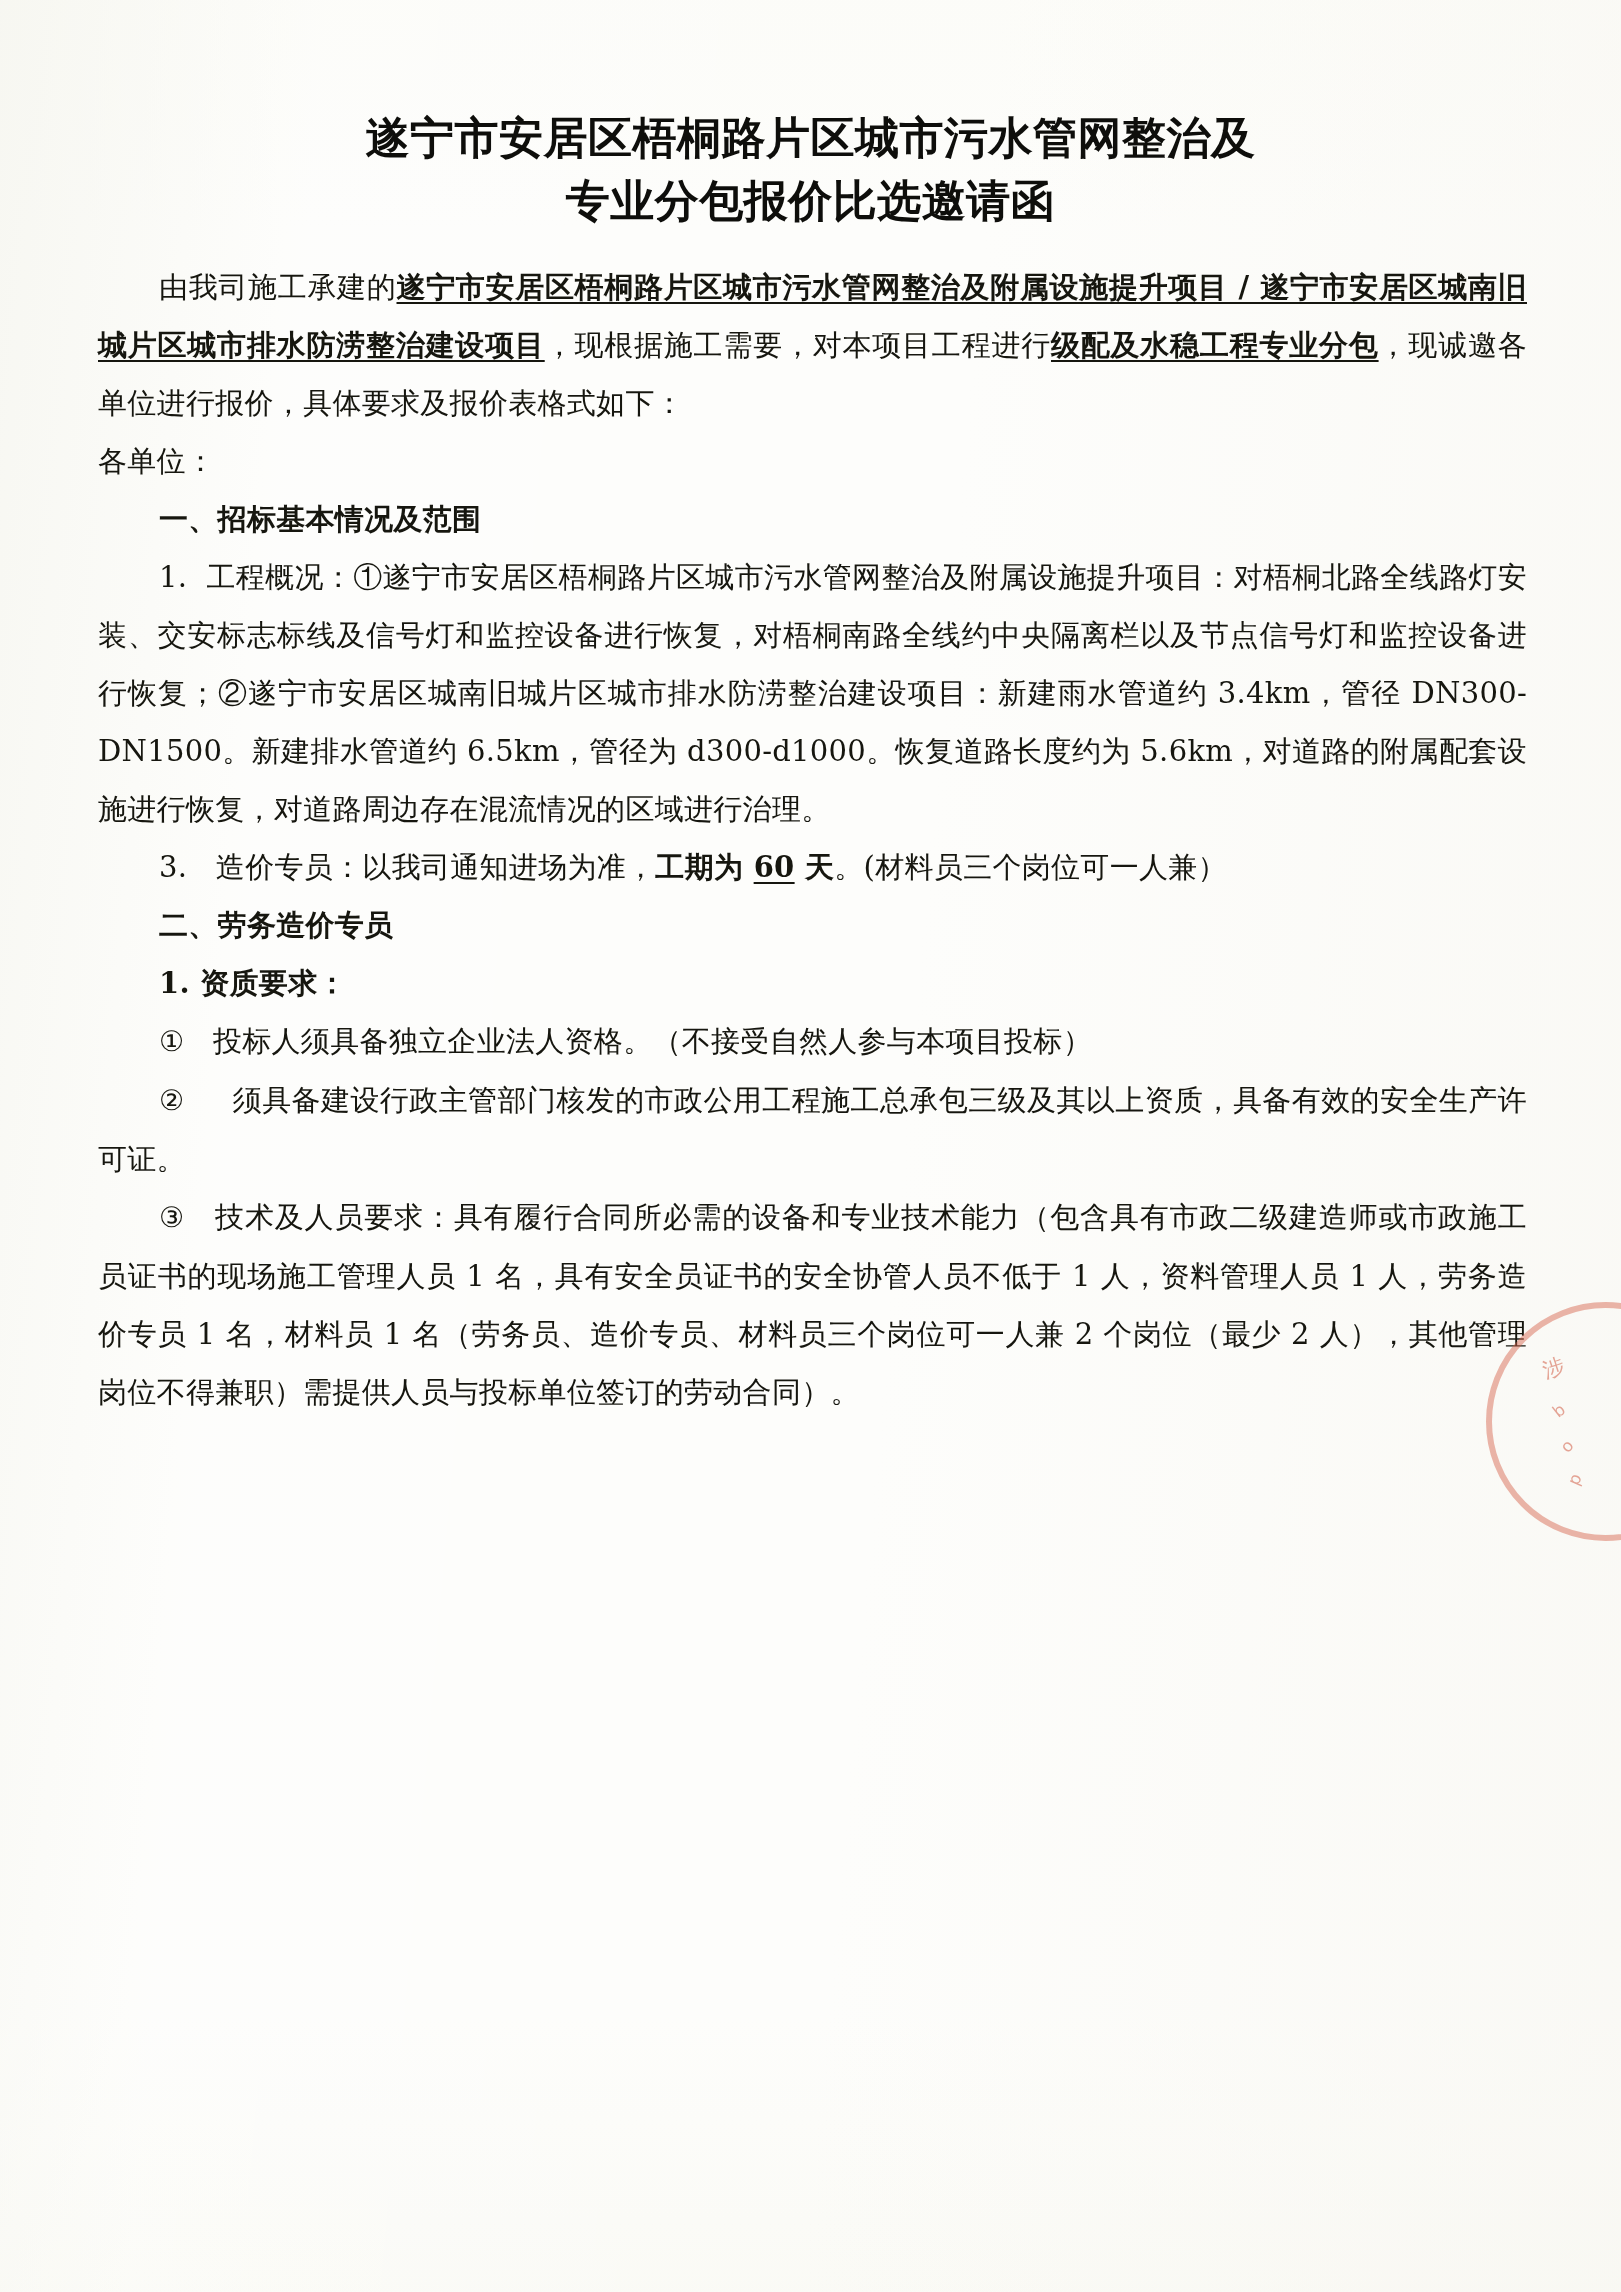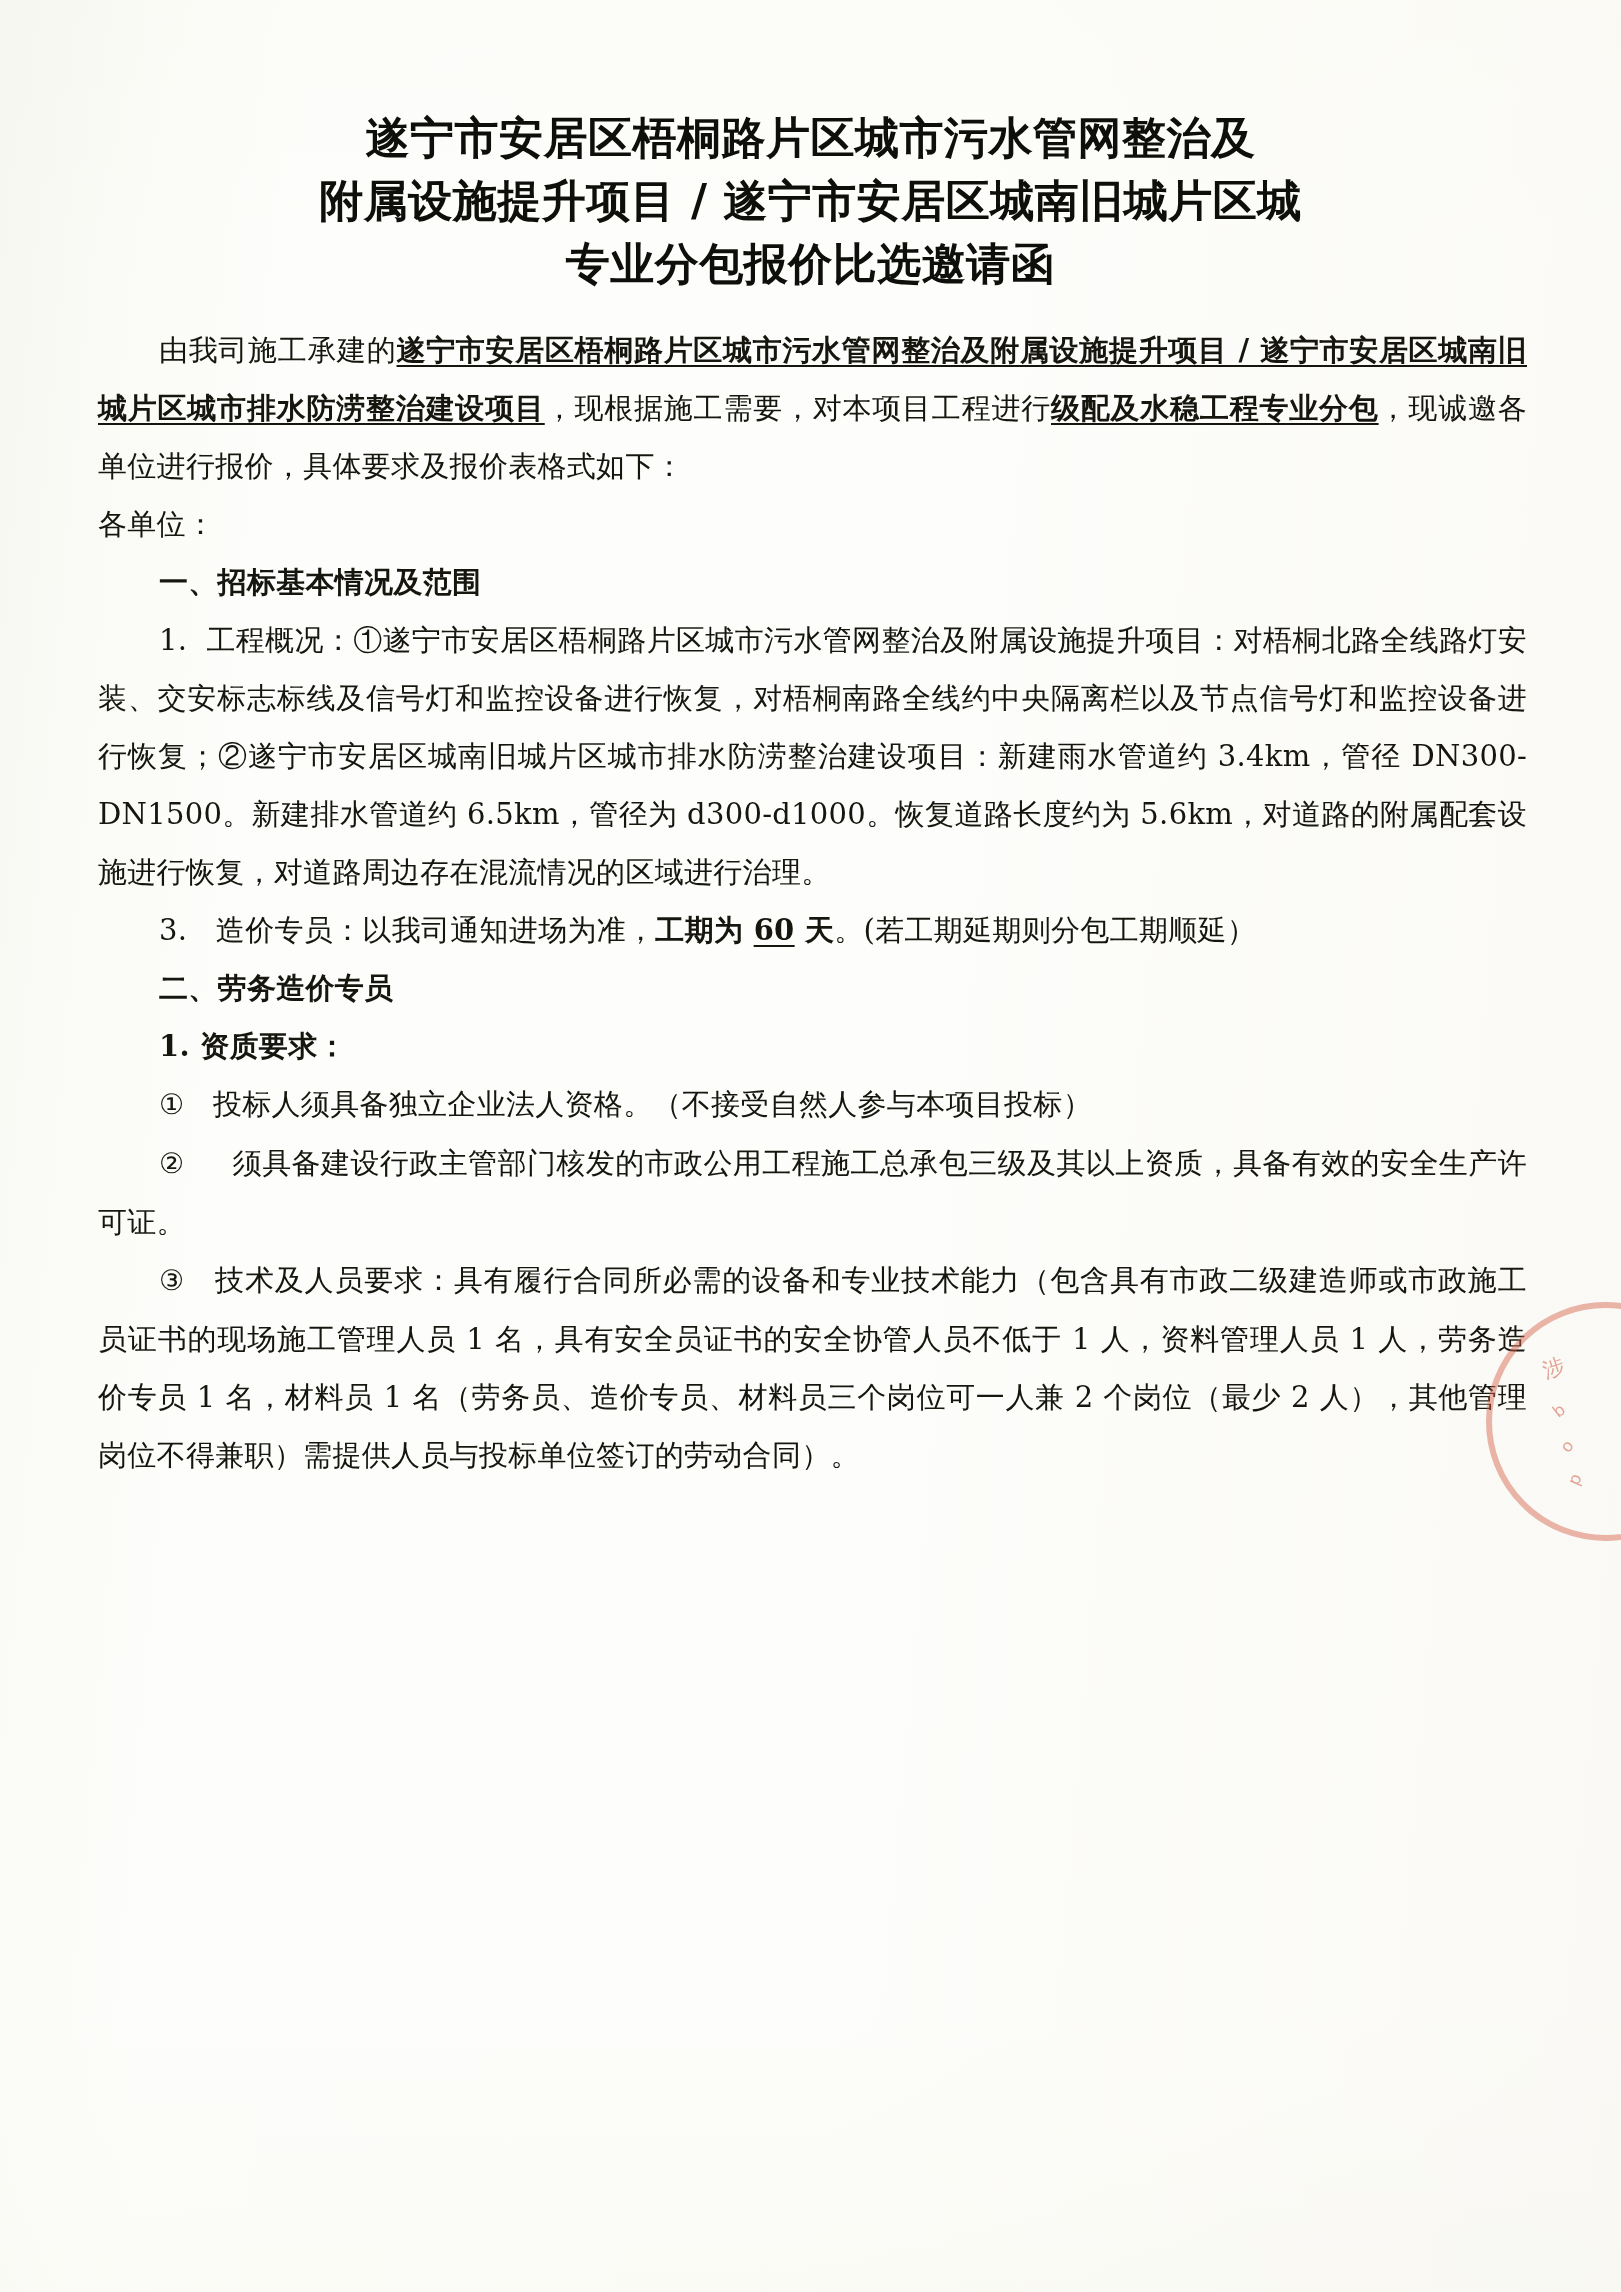--- a/index.html
+++ b/index.html
@@ -120,36 +120,35 @@
 </head>
 <body>
 
 <div class="page">
   <div class="paper-tint"></div>
 
   <div class="content">
 
     <div class="titleblock">
       <div class="title-line">遂宁市安居区梧桐路片区城市污水管网整治及</div>
-      <div class="title-line">附属设施提升项目 / 遂宁市安居区城南旧城片区城</div>
       <div class="title-line">专业分包报价比选邀请函</div>
     </div>
 
     <div class="body">
 
       <p class="para indent2"><span>由我司施工承建的</span><span class="bu">遂宁市安居区梧桐路片区城市污水管网整治及附属设施提升项目 / 遂宁市安居区城南旧城片区城市排水防涝整治建设项目</span><span>，现根据施工需要，对本项目工程进行</span><span class="bu">级配及水稳工程专业分包</span><span>，现诚邀各单位进行报价，具体要求及报价表格式如下：</span></p>
 
       <p class="para salutation">各单位：</p>
 
       <p class="para indent-head">一、招标基本情况及范围</p>
 
       <p class="para indent-item"><span>1.</span>&nbsp;&nbsp;<span>工程概况：</span><span>①遂宁市安居区梧桐路片区城市污水管网整治及附属设施提升项目：对梧桐北路全线路灯安装、交安标志标线及信号灯和监控设备进行恢复，对梧桐南路全线约中央隔离栏以及节点信号灯和监控设备进行恢复；②遂宁市安居区城南旧城片区城市排水防涝整治建设项目：新建雨水管道约 3.4km，管径 DN300-DN1500。新建排水管道约 6.5km，管径为 d300-d1000。恢复道路长度约为 5.6km，对道路的附属配套设施进行恢复，对道路周边存在混流情况的区域进行治理。</span></p>
 
 
-      <p class="para indent-item"><span>3.</span>&nbsp;&nbsp;&nbsp;<span>造价专员：</span><span>以我司通知进场为准，</span><span class="bold">工期为 </span><span class="bu">60</span><span class="bold"> 天</span><span>。(若工期延期则分包工期顺延）</span></p>
+      <p class="para indent-item"><span>3.</span>&nbsp;&nbsp;&nbsp;<span>造价专员：</span><span>以我司通知进场为准，</span><span class="bold">工期为 </span><span class="bu">60</span><span class="bold"> 天</span><span>。(材料员三个岗位可一人兼）</span></p>
 
 
       <p class="para indent-head">二、劳务造价专员</p>
 
       <p class="para indent-head">1. 资质要求：</p>
 
       <p class="para indent-sub"><span class="circ">①</span>&nbsp;&nbsp;&nbsp;<span>投标人须具备独立企业法人资格。（不接受自然人参与本项目投标）</span></p>
 
       <p class="para indent-sub"><span class="circ">②</span>&nbsp;&nbsp;&nbsp;&nbsp;&nbsp;<span>须具备建设行政主管部门核发的市政公用工程施工总承包三级及其以上资质，具备有效的安全生产许可证。</span></p>
 

